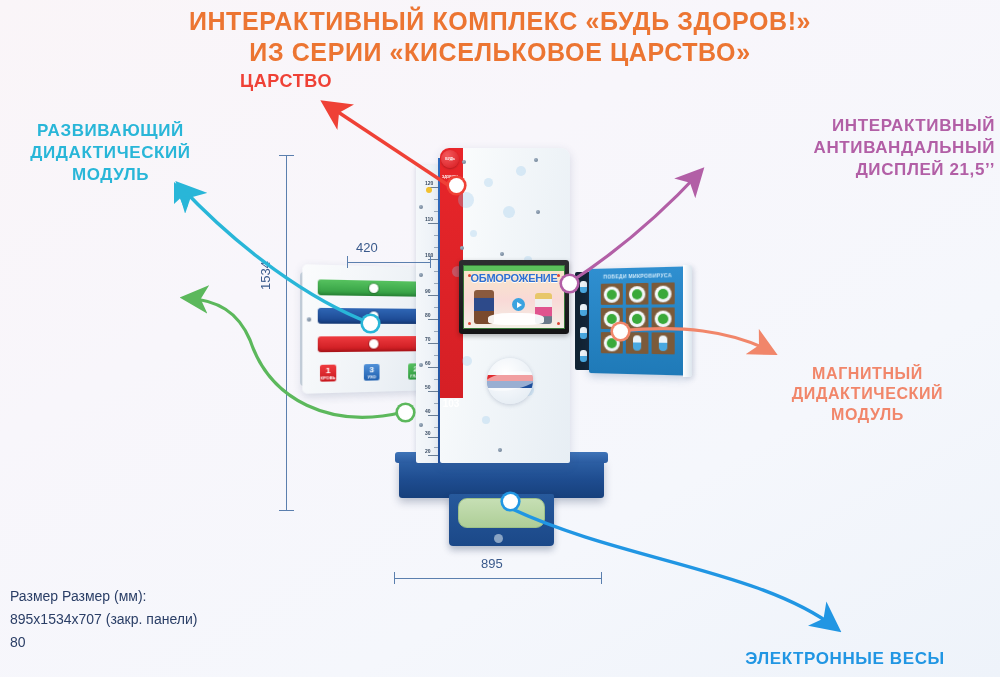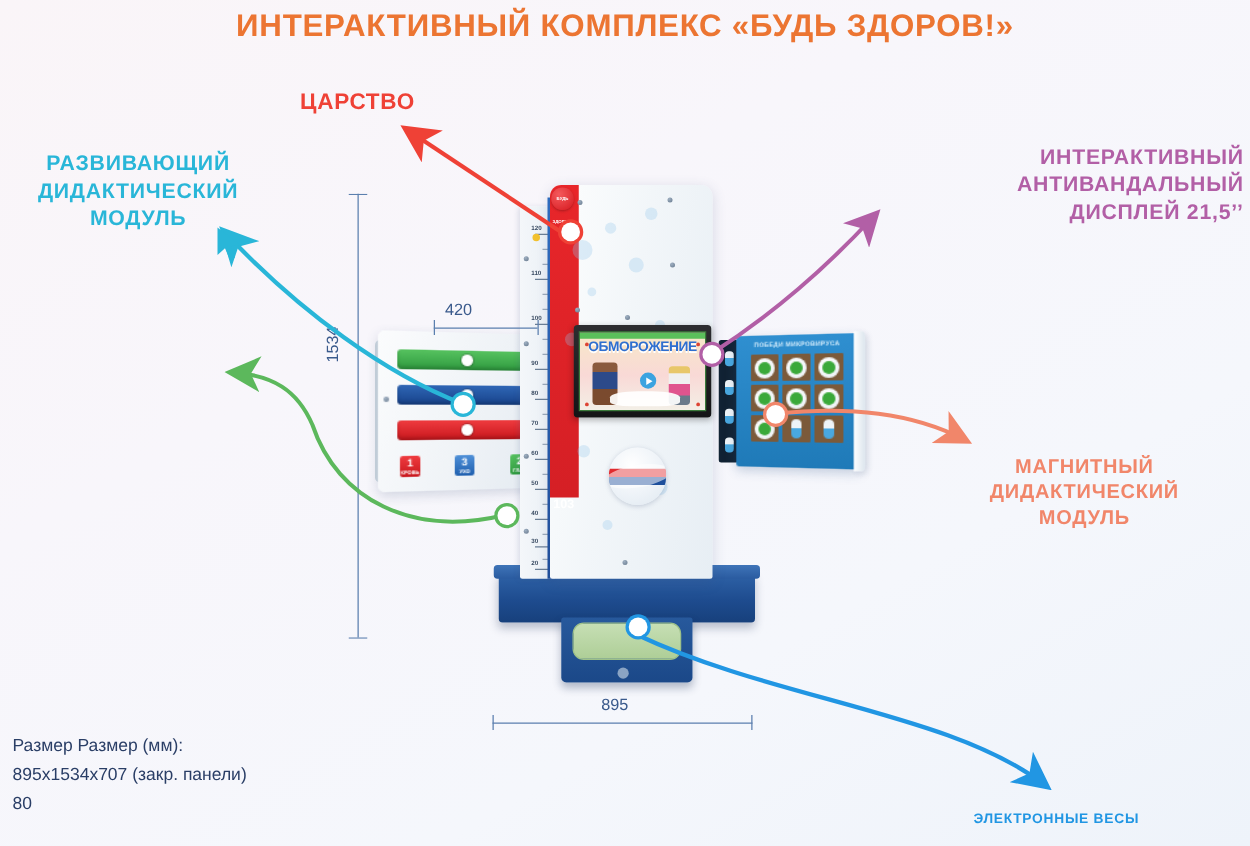--- a/index.html
+++ b/index.html
@@ -20,21 +20,21 @@
   }
   .title .l2 { display:block; }
 
   
   .callout { font-weight:bold; line-height:1.28; letter-spacing:0.6px; }
   .c-rost   { left:240px; top:70px;  color:#ef4136; font-size:18px; }
   .c-dev    { left:8px;  top:120px; width:205px; color:#29b6d8; font-size:17px; text-align:center; }
   .c-tech   { left:2px;  top:258px; width:240px; color:#5cb85c; font-size:16px; text-align:right; }
   .c-disp   { left:715px; top:115px; width:280px; color:#b25fa6; font-size:17px; text-align:center; }
   .c-magn   { left:745px; top:364px; width:245px; color:#f1866a; font-size:16px; text-align:center; }
-  .c-scal   { left:700px; top:648px; width:290px; color:#2196e3; font-size:11px; text-align:center; }
+  .c-scal   { left:700px; top:648px; width:290px; color:#2196e3; font-size:17px; text-align:center; }
 
   
   .spec { left:10px; top:585px; color:#2a3e66; font-size:14px; line-height:1.63; }
 
   
   .dimtext { color:#3a5a8c; font-size:13px; font-family:"Liberation Sans", sans-serif; }
   .dim-v-line { left:286px; top:155px; width:1px; height:355px; background:#5b7fae; }
   .dim-v-cap-t { left:279px; top:155px; width:15px; height:1px; background:#5b7fae; }
   .dim-v-cap-b { left:279px; top:510px; width:15px; height:1px; background:#5b7fae; }
   .dim-1534 { left:258px; top:290px; transform:rotate(-90deg); transform-origin:left top; }
@@ -215,20 +215,21 @@
   .endpoint { position:absolute; width:15px; height:15px; border-radius:50%;
     background:#fff; }
 </style>
 </head>
 <body>
 
 <div id="stage">
 
   <div class="abs title">
     <span>ИНТЕРАКТИВНЫЙ КОМПЛЕКС «БУДЬ ЗДОРОВ!»</span>
+    <span class="l2">ИЗ СЕРИИ «КИСЕЛЬКОВОЕ ЦАРСТВО»</span>
   </div>
 
   <div class="abs ldm-side"></div>
 
   <div class="abs ldm">
     <div class="ldm-bar" style="top:14px; background:linear-gradient(180deg,#56c25f,#2f9a3f);"></div>
     <div class="ldm-knob" style="left:62px; top:17px;"></div>
     <div class="ldm-bar" style="top:41px; background:linear-gradient(180deg,#2f66b5,#17428a);"></div>
     <div class="ldm-knob" style="left:62px; top:44px;"></div>
     <div class="ldm-bar" style="top:68px; background:linear-gradient(180deg,#ef3b3f,#c8171d);"></div>

